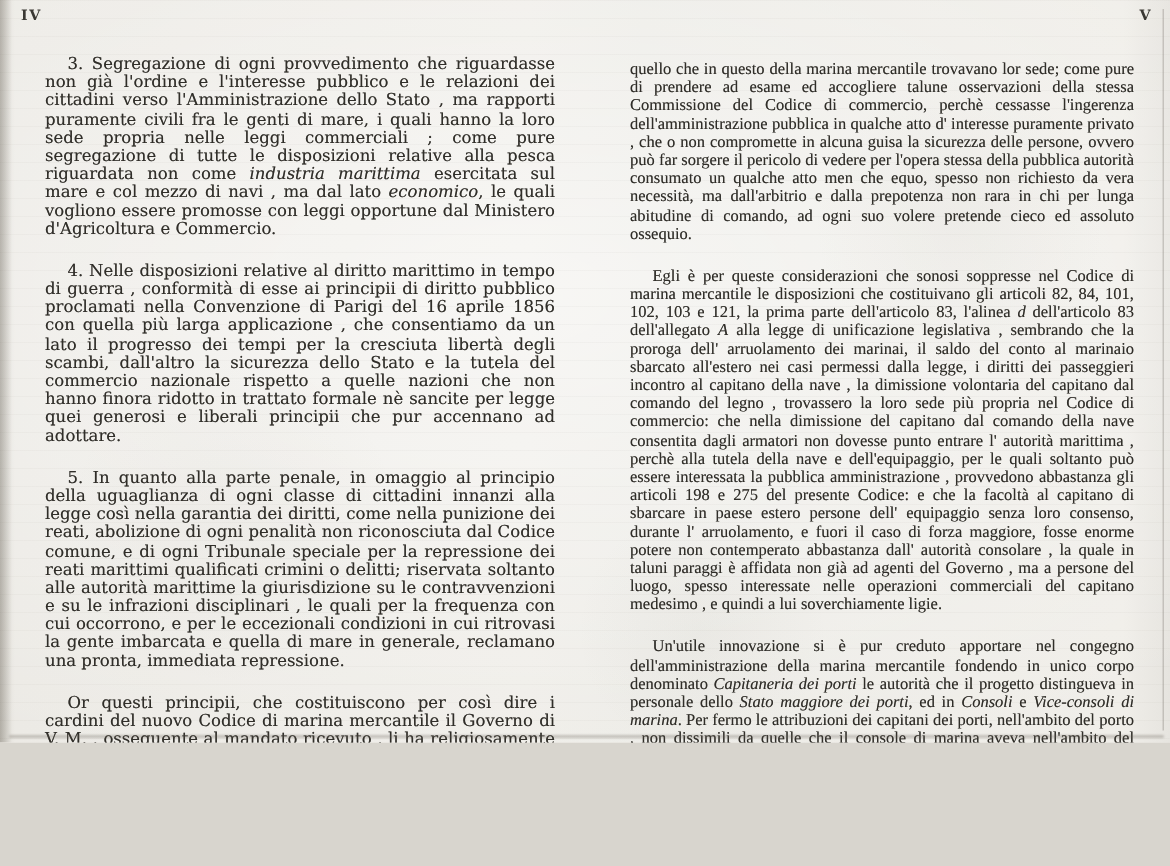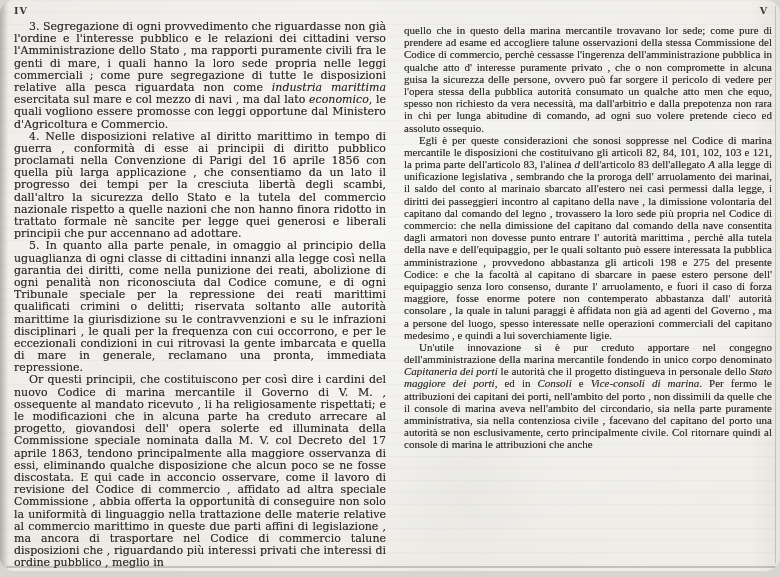--- a/index.html
+++ b/index.html
@@ -4,27 +4,26 @@
 <style>
   html,body{margin:0;padding:0;}
   body{
     width:780px;height:577px;
     font-family:"DejaVu Serif","Liberation Serif",serif;
     background:#d8d5ce;
     overflow:hidden;
   }
   .scan{
     position:relative;
-    width:780px;height:571px;
+    width:780px;height:495px;
     background:
       radial-gradient(ellipse 900px 500px at 45% 40%, rgba(255,255,255,0.55), rgba(255,255,255,0) 70%),
       linear-gradient(90deg, #ddDAD3 0px, #eceae5 10px, #efede8 45%, #ecebe6 55%, #f0eee9 96%, #e6e4df 100%),
       #edebe6;
     overflow:hidden;
-    border-radius:14px;
   }
   
   .scan::before{
     content:"";
     position:absolute;inset:0;
     background:
       repeating-linear-gradient(180deg, rgba(125,120,108,0.045) 0 1px, rgba(0,0,0,0) 1px 12px),
       radial-gradient(circle 140px at 82% 30%, rgba(130,125,112,0.05), rgba(0,0,0,0) 70%),
       radial-gradient(circle 160px at 20% 70%, rgba(130,125,112,0.04), rgba(0,0,0,0) 70%),
       radial-gradient(circle 120px at 60% 85%, rgba(130,125,112,0.05), rgba(0,0,0,0) 70%);
@@ -59,21 +58,21 @@
   .page-right .page-number{right:6px;}
   .page-body{
     position:absolute;top:21px;bottom:6px;overflow:hidden;
     font-size:11px;line-height:12.18px;
     text-align:justify;
     color:#302e29;
     text-shadow:0 0 0.35px rgba(48,46,41,0.55);
   }
   .page-left .page-body{left:6px;right:2px;}
   .page-right .page-body{left:12px;right:2px;top:24px;font-family:Liberation Serif, serif;}
-  .para{margin:0;padding:0;}
+  .para{margin:16px;padding:0;}
   .para.indent{text-indent:15px;}
   .it{font-style:italic;}
 </style>
 </head>
 <body>
 
 <div class="scan">
 
   <div class="page page-left">
     <div class="page-number">IV</div>

